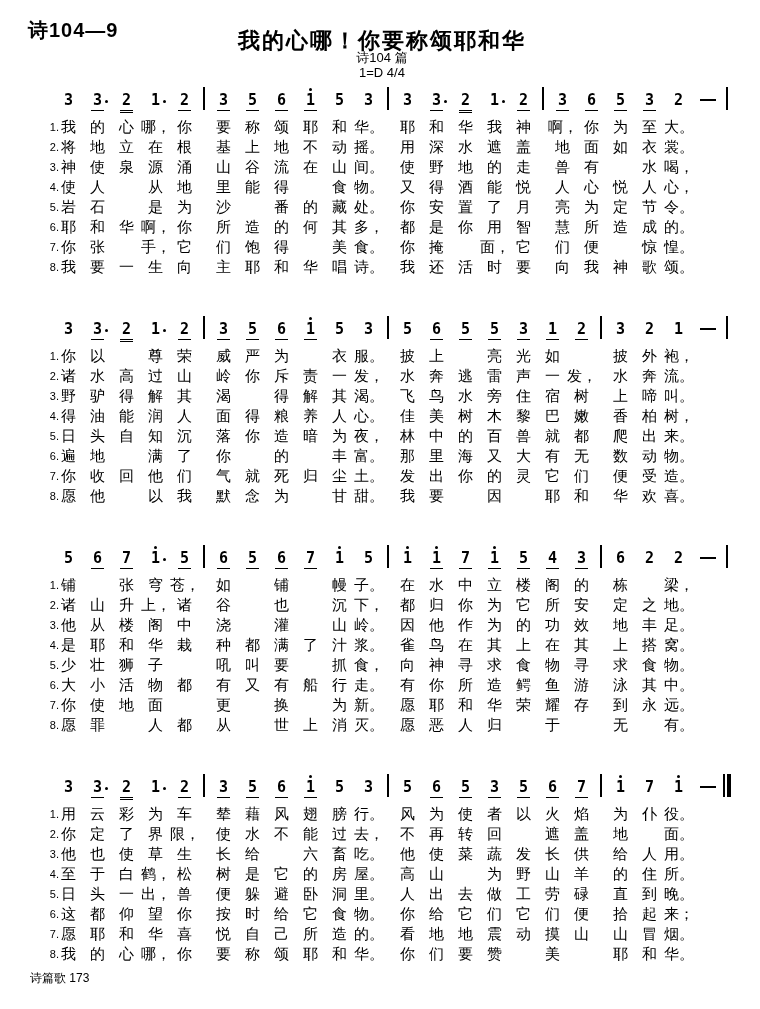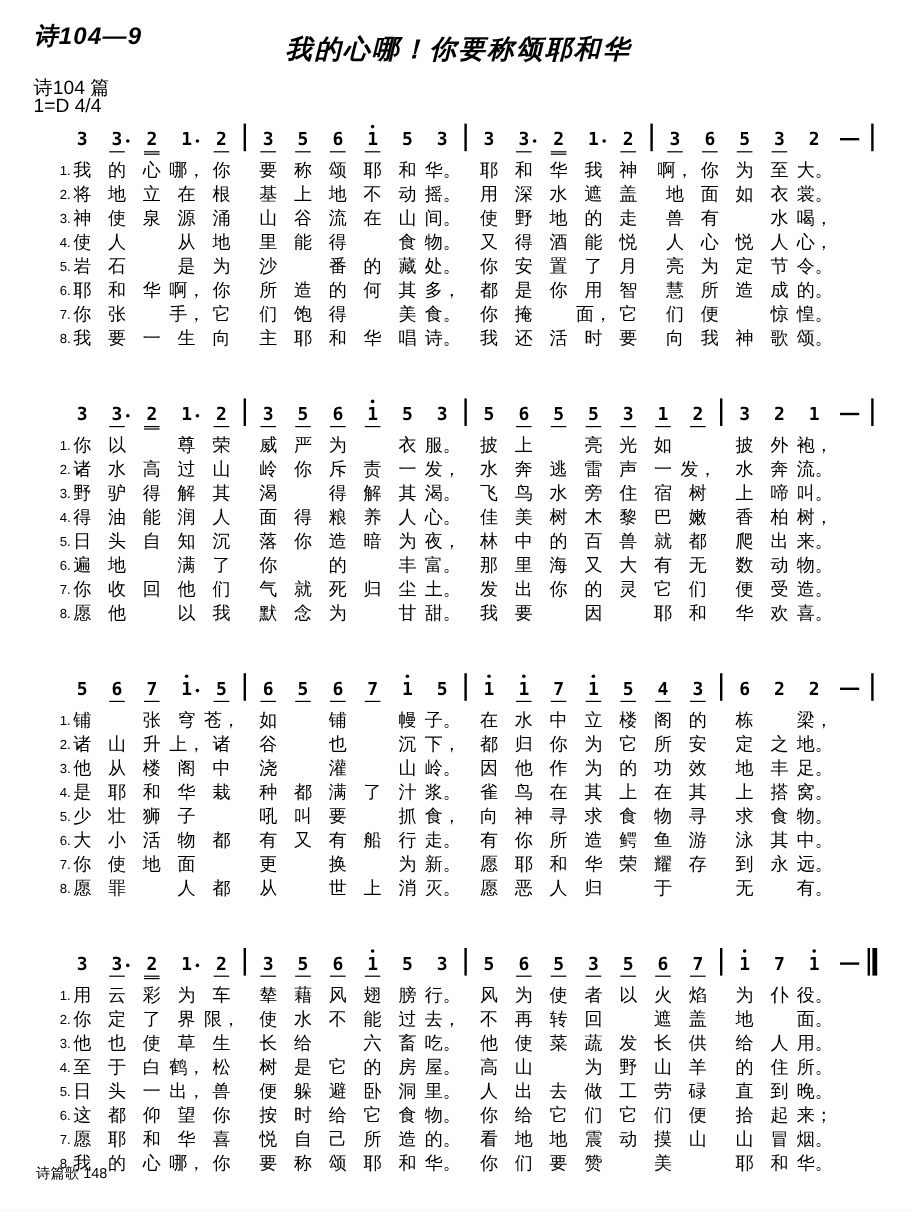--- a/index.html
+++ b/index.html
@@ -3,24 +3,24 @@
 <meta charset="utf-8">
 <style>
   html,body{margin:0;padding:0;background:#e8e8e8;}
   .page{
     width:760px;height:1009px;box-sizing:border-box;
     padding:14px 24px 0 28px;
     background:#ffffff;color:#000;
     font-family:"Liberation Sans",sans-serif;
     overflow:hidden;position:relative;margin:0 auto;
   }
-  .titlerow{position:relative;height:32px;font-style:italic;}
+  .titlerow{position:relative;height:32px;}
   .hymnno{position:absolute;left:0;top:3px;font-size:20px;font-weight:bold;letter-spacing:1px;white-space:nowrap;}
   .maintitle{position:absolute;left:50%;transform:translateX(-50%);top:12px;font-size:22px;font-weight:bold;letter-spacing:2px;white-space:nowrap;}
-  .subhdr{margin-top:20px;font-size:16px;line-height:15px;}
+  .subhdr{margin-top:4px;font-size:13px;line-height:15px;text-align:center;}
   .subhdr div{white-space:pre;}
   .sheet{margin-top:6px;}
   .system{margin-bottom:38px;}
   .mrow{display:grid;}
   .notesrow{margin-bottom:3px;}
   .ncell{display:flex;flex-direction:column;align-items:center;}
   .oct{height:5px;display:flex;align-items:flex-end;justify-content:center;}
   .dot{width:3px;height:3px;border-radius:50%;background:#000;}
   .dgr{height:18px;display:flex;align-items:center;justify-content:center;position:relative;
        font-family:"DejaVu Sans Mono",monospace;font-size:15px;font-weight:bold;}
@@ -1623,14 +1623,14 @@
           <div></div>
           <div class="syl">耶</div>
           <div class="syl">和</div>
           <div class="syl">华。</div>
           <div class="syl"></div>
           <div></div>
         </div>
       </div>
     </div>
 
-  <div class="footer">诗篇歌 148</div>
+  <div class="footer">诗篇歌 173</div>
 </div>
 
 </body></html>

